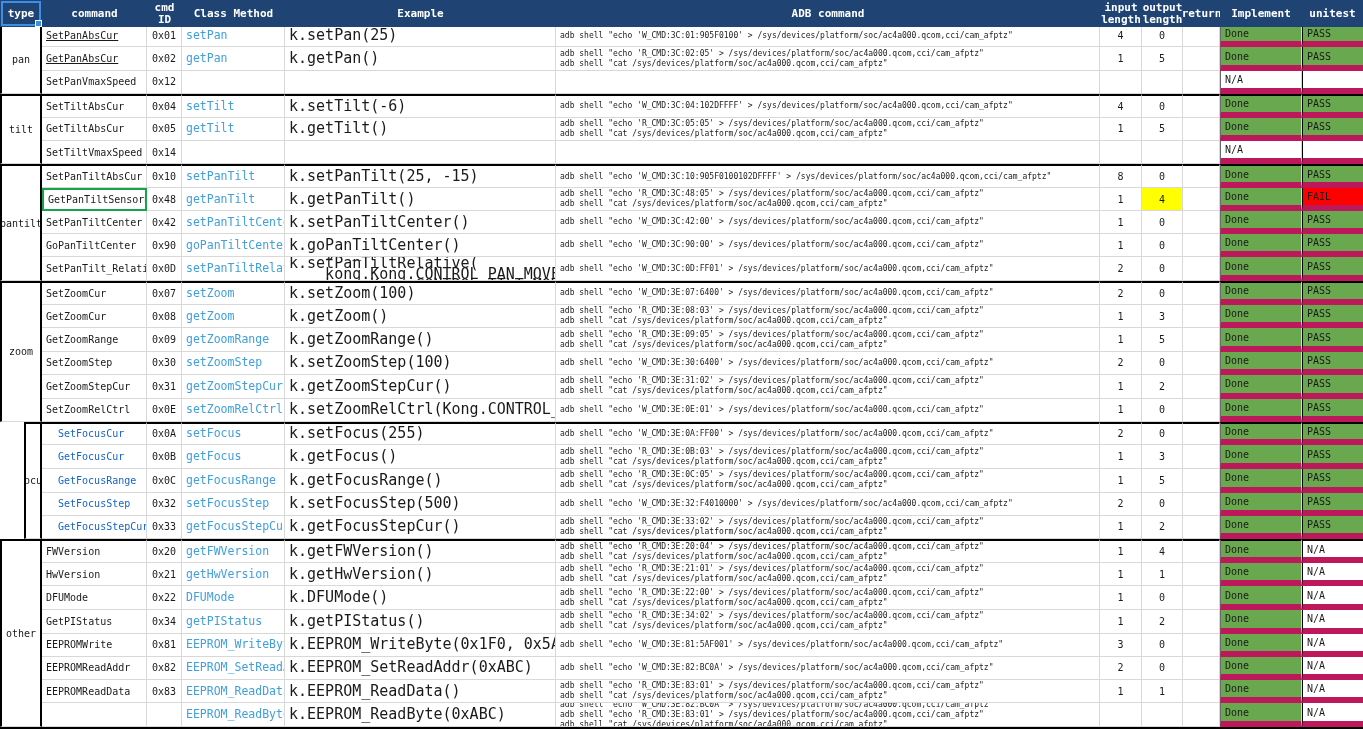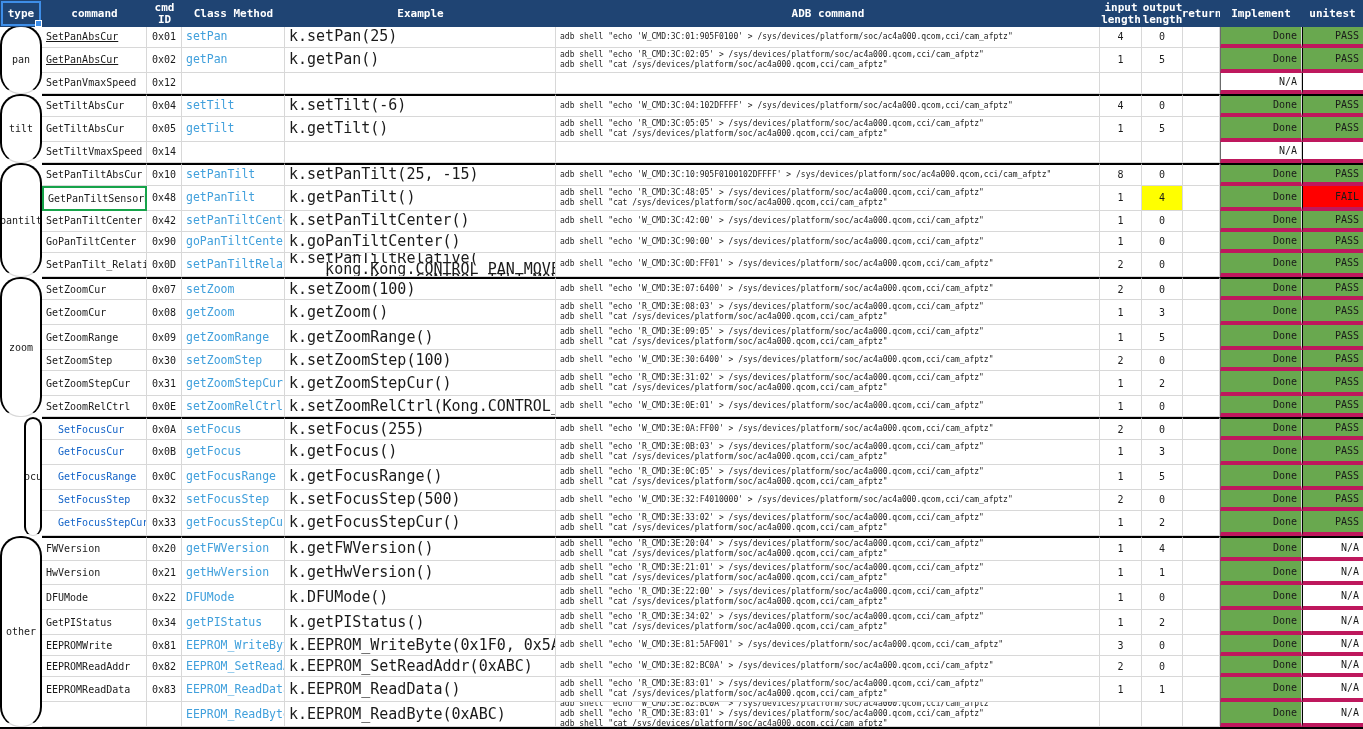--- a/index.html
+++ b/index.html
@@ -19,27 +19,27 @@
     border-right:1px solid #d8d8d8;border-bottom:1px solid #d8d8d8;
     font-size:10px;line-height:13px;color:#1a1a1a;white-space:pre;
   }
   .hc{
     background:#1F4473;color:#fff;font-weight:bold;font-size:11px;line-height:12px;
     height:27px;display:flex;align-items:center;justify-content:center;text-align:center;
     white-space:pre-line;border:none;position:relative;box-sizing:border-box;
   }
   .a1sel{position:absolute;inset:1px;border:2px solid #3E8EE8;pointer-events:none;}
   .a1sel::after{content:'';position:absolute;right:-3px;bottom:-3px;width:5px;height:5px;background:#3E8EE8;border:1px solid #fff;}
-  .type-cell{justify-content:center;border-left:2px solid #000;border-right:2px solid #000;font-size:10px;border-radius:20px;}
+  .type-cell{justify-content:center;border-left:2px solid #000;border-right:2px solid #000;font-size:10px;}
   .gs{border-top:2px solid #000;}
   .cmdid,.num{justify-content:center;}
   .method{font-size:11.5px;color:#41A0DC;}
   .example{font-size:15px;line-height:11px;}
   .adb{font-size:8px;line-height:10px;color:#222;}
-  .impl,.unit{justify-content:flex-end;border-bottom:4px solid #be185d;border-left:1px solid #6b6b6b;}
+  .impl,.unit{justify-content:flex-start;border-bottom:6px solid #be185d;border-left:1px solid #6b6b6b;}
   .unit{border-left:1px solid #000;border-right:none;}
   .impl.done,.unit.pass{background:#69A84F;}
   .unit.fail{background:#FF0000;}
   .ylw{background:#FFFF00;}
   .lk-black span{text-decoration:underline;}
   .lk-blue{color:#1464C8;}
   .lk-blue span{margin-left:12px;}
   .sel-green{border:2px solid #16A34A;}
 </style>
 </head>

